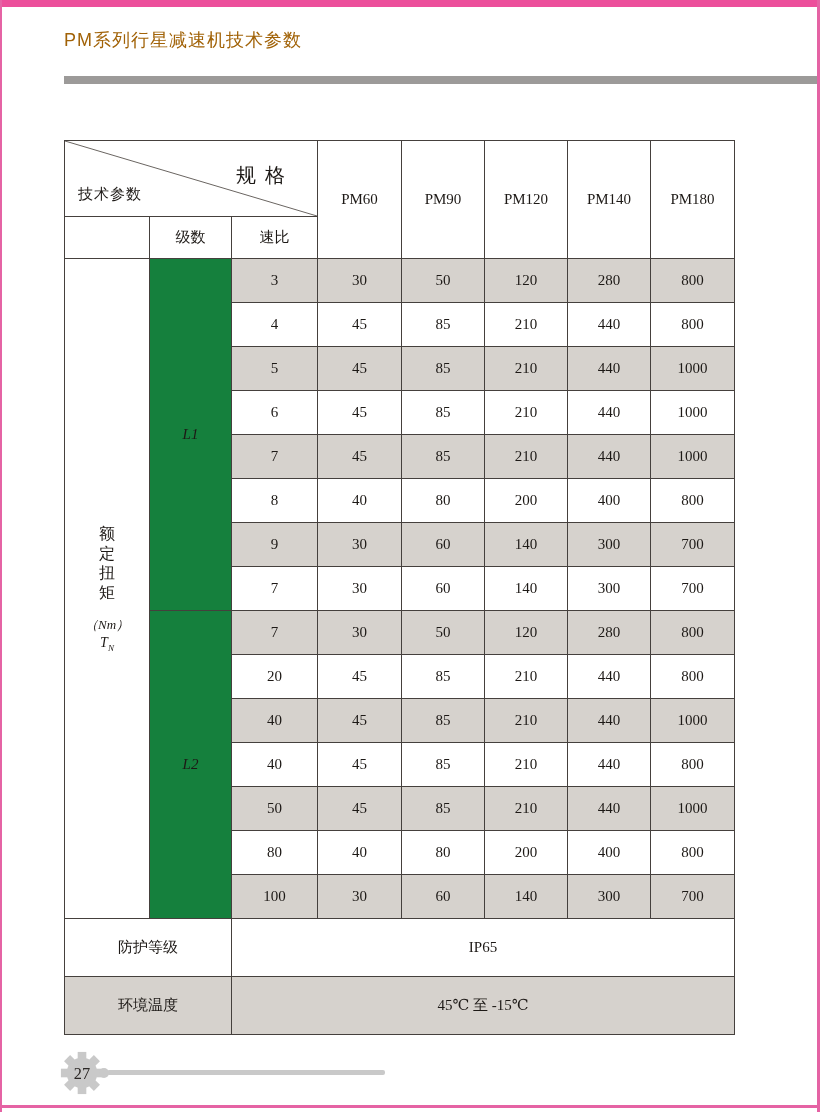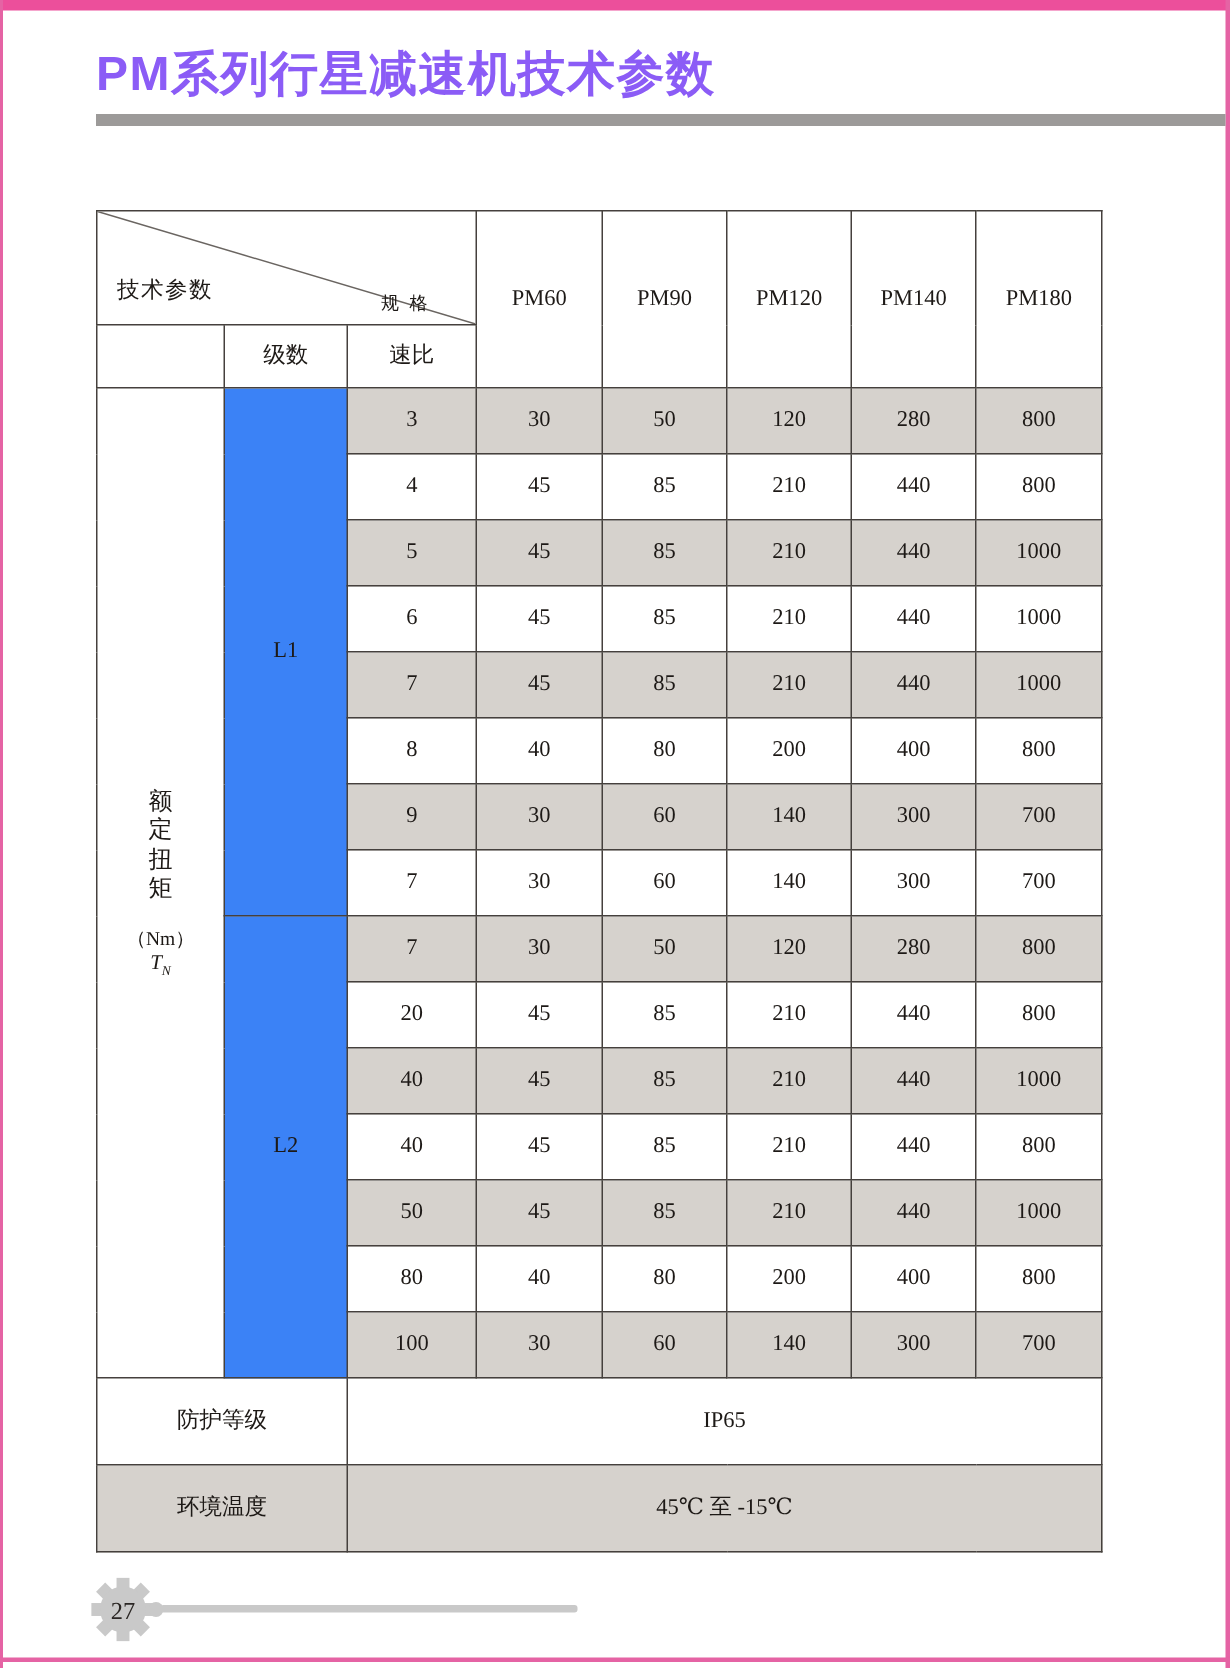--- a/index.html
+++ b/index.html
@@ -5,45 +5,45 @@
   html,body{margin:0;padding:0;}
   body{width:820px;height:1112px;background:#fff;position:relative;overflow:hidden;
        font-family:"Liberation Serif","DejaVu Serif",serif;color:#1d1916;}
   .frame{position:absolute;background:#e563a4;}
   #frame-top{top:0;left:0;width:820px;height:7px;background:#ec4f9b;}
   #frame-left{top:0;left:0;width:2px;height:1112px;}
   #frame-right{top:0;right:0;width:3px;height:1112px;}
   #frame-bottom{left:0;top:1105px;width:820px;height:3px;}
 
   #page-title{position:absolute;left:64px;top:28px;margin:0;
-    font-family:"Liberation Sans","DejaVu Sans",sans-serif;font-weight:bold;
-    font-size:32px;letter-spacing:1px;color:#8b5cf6;}
+    font-family:"Liberation Sans","DejaVu Sans",sans-serif;font-weight:normal;
+    font-size:18px;letter-spacing:1px;color:#a16207;}
   #title-bar{position:absolute;left:64px;top:76px;width:753px;height:8px;background:#9c9a99;}
 
   table#spec-table{position:absolute;left:64px;top:140px;width:671px;
     border-collapse:collapse;table-layout:fixed;}
   #spec-table td{border:1px solid #45403d;text-align:center;vertical-align:middle;
     padding:0;font-size:15px;line-height:1;}
   tr.h1{height:76px;}
   tr.h2{height:42px;}
   tr.data-row{height:44px;}
   tr.foot-row{height:58px;}
   td.shaded{background:#d6d2cd;}
-  td.stage-cell{background:#3b82f6;font-size:15px;}
+  td.stage-cell{background:#15803d;font-size:15px;font-style:italic;}
   td.pm-head{font-size:15px;}
 
   td.diag{position:relative;}
   td.diag svg{position:absolute;left:0;top:0;width:100%;height:100%;}
-  .corner-top{position:absolute;right:30px;top:24px;font-size:12px;letter-spacing:2px;margin-top:31px;}
+  .corner-top{position:absolute;right:30px;top:24px;font-size:20px;letter-spacing:2px;}
   .corner-bottom{position:absolute;left:13px;bottom:14px;font-size:15px;letter-spacing:1px;}
 
   td.torque-cell{background:#fff;}
   .torque-wrap{display:flex;flex-direction:column;align-items:center;justify-content:center;}
   .torque-vert{white-space:pre-line;font-size:16px;line-height:1.22;}
-  .torque-unit{font-size:13px;margin-top:15px;line-height:1.2;}
+  .torque-unit{font-size:13px;margin-top:15px;line-height:1.2;font-style:italic;}
   .torque-sym{font-size:14px;margin-top:3px;font-style:italic;}
   .torque-sym sub{font-size:9px;font-style:italic;}
 
   #footer{position:absolute;left:0;top:1048px;width:772px;height:50px;}
   #gear{position:absolute;left:59px;top:2px;}
   #footer-dot{position:absolute;left:99px;top:20px;width:10px;height:10px;border-radius:50%;background:#c9c9c9;}
   #footer-line{position:absolute;left:107px;top:22px;width:278px;height:5px;background:#c9c9c9;border-radius:2px;}
 </style>
 </head>
 <body>

